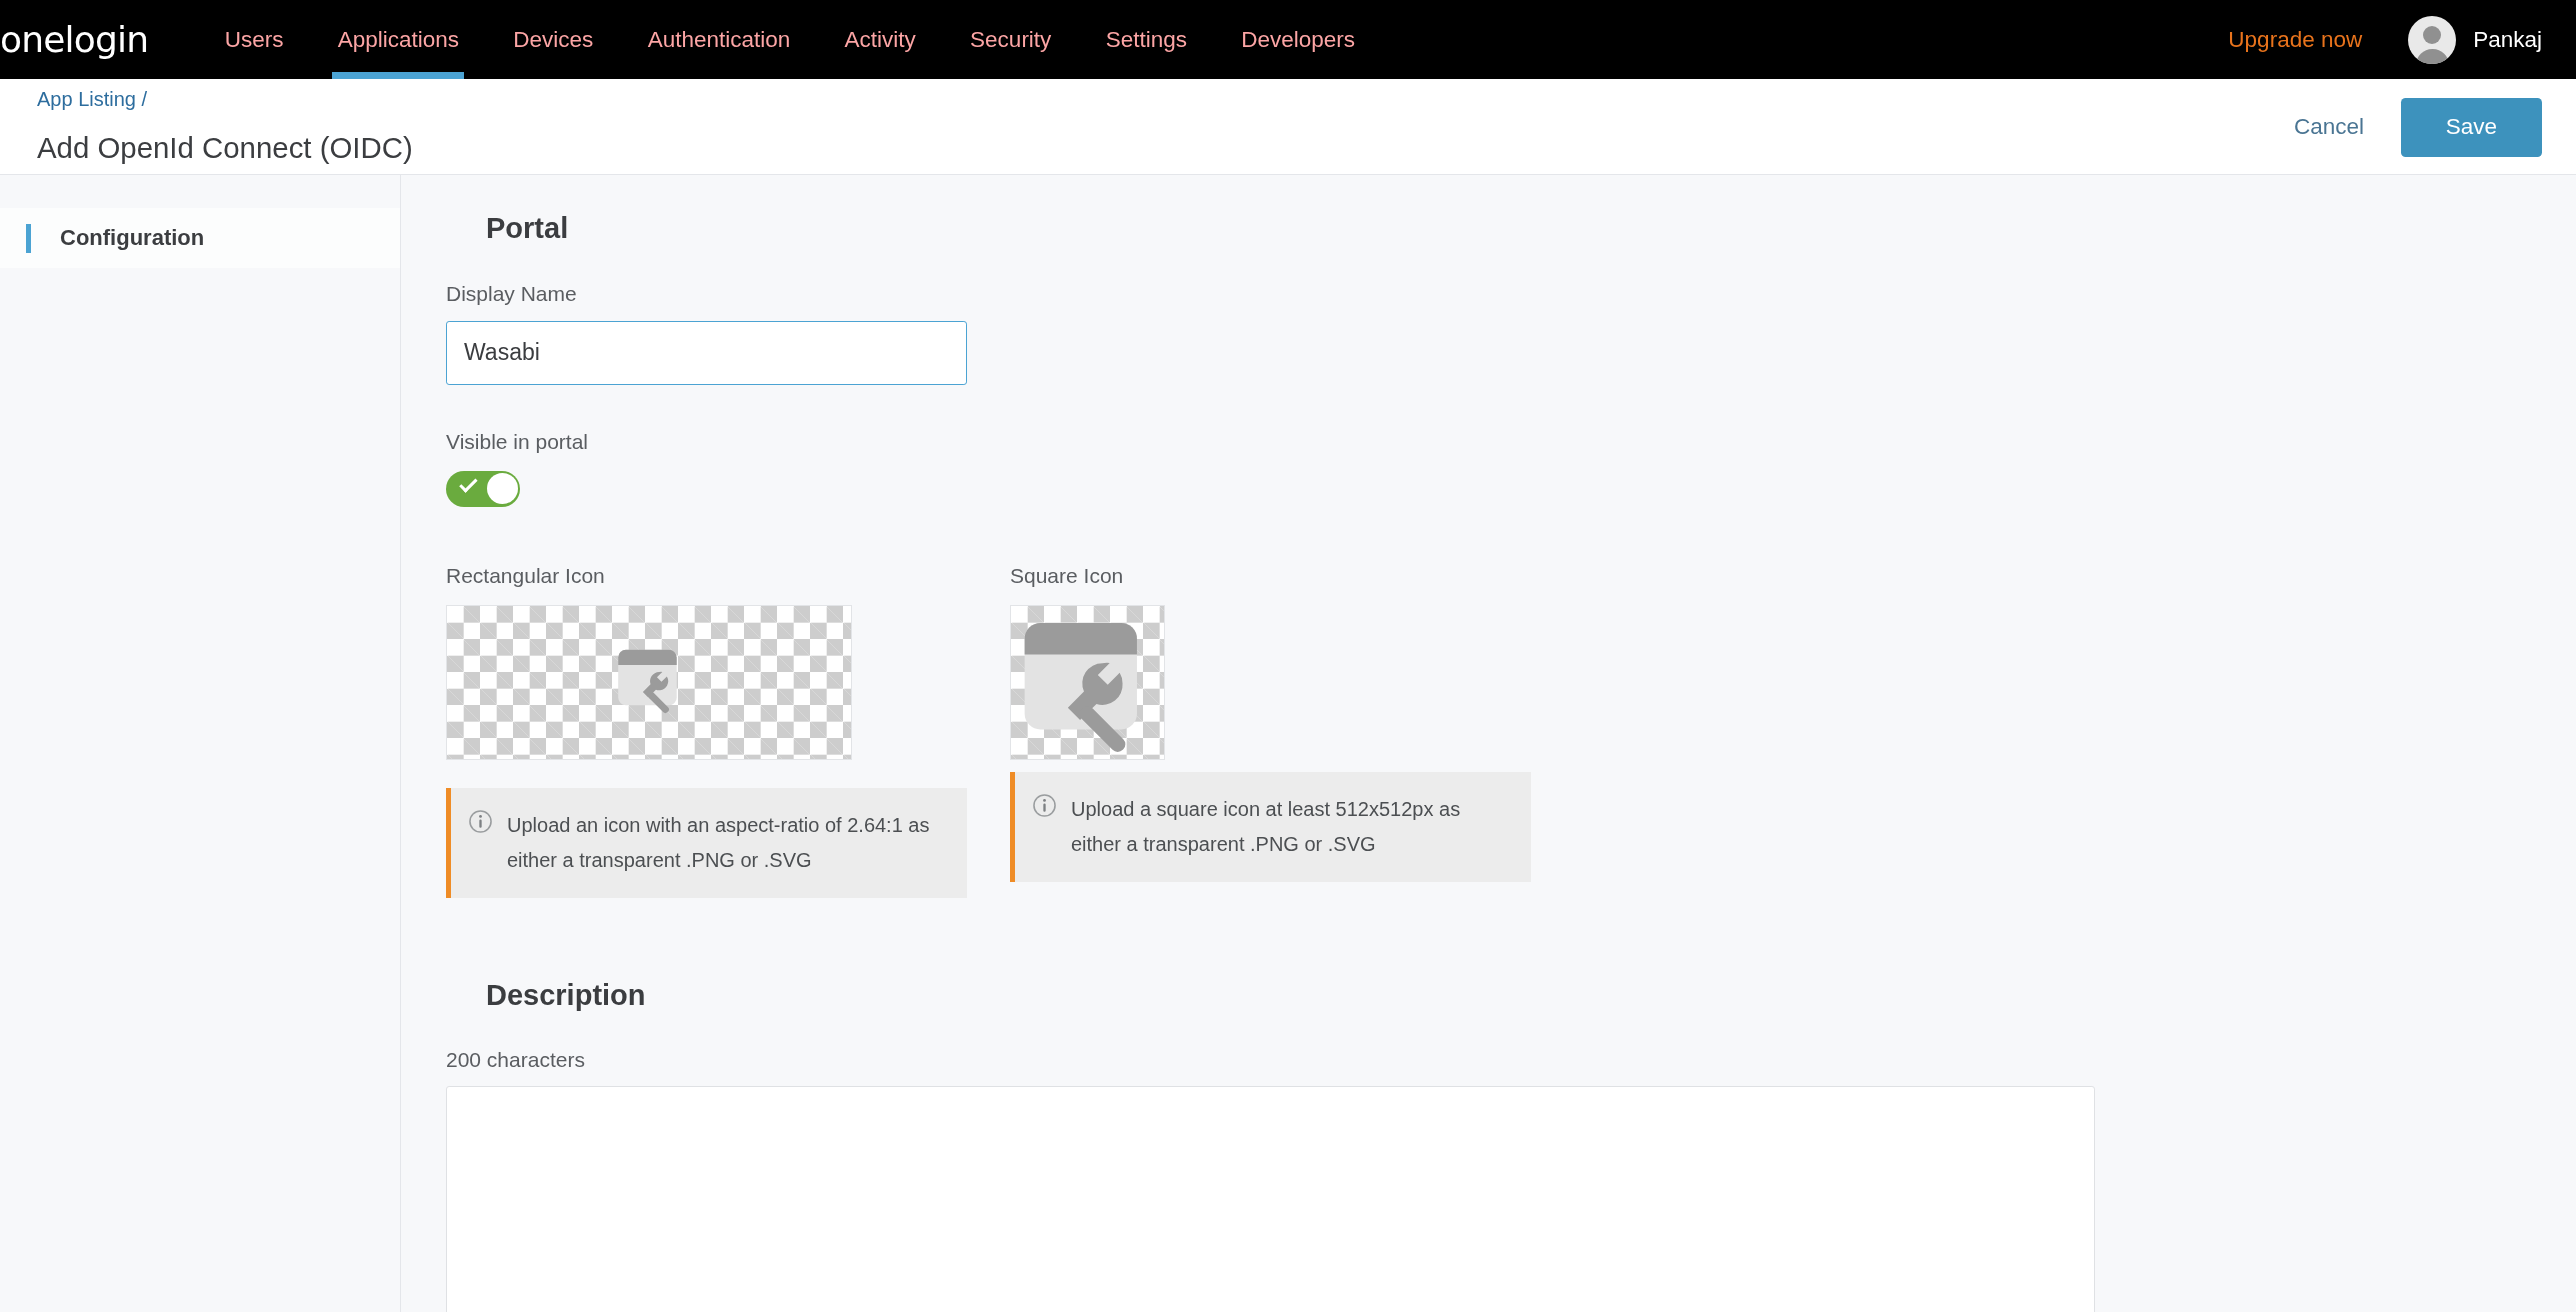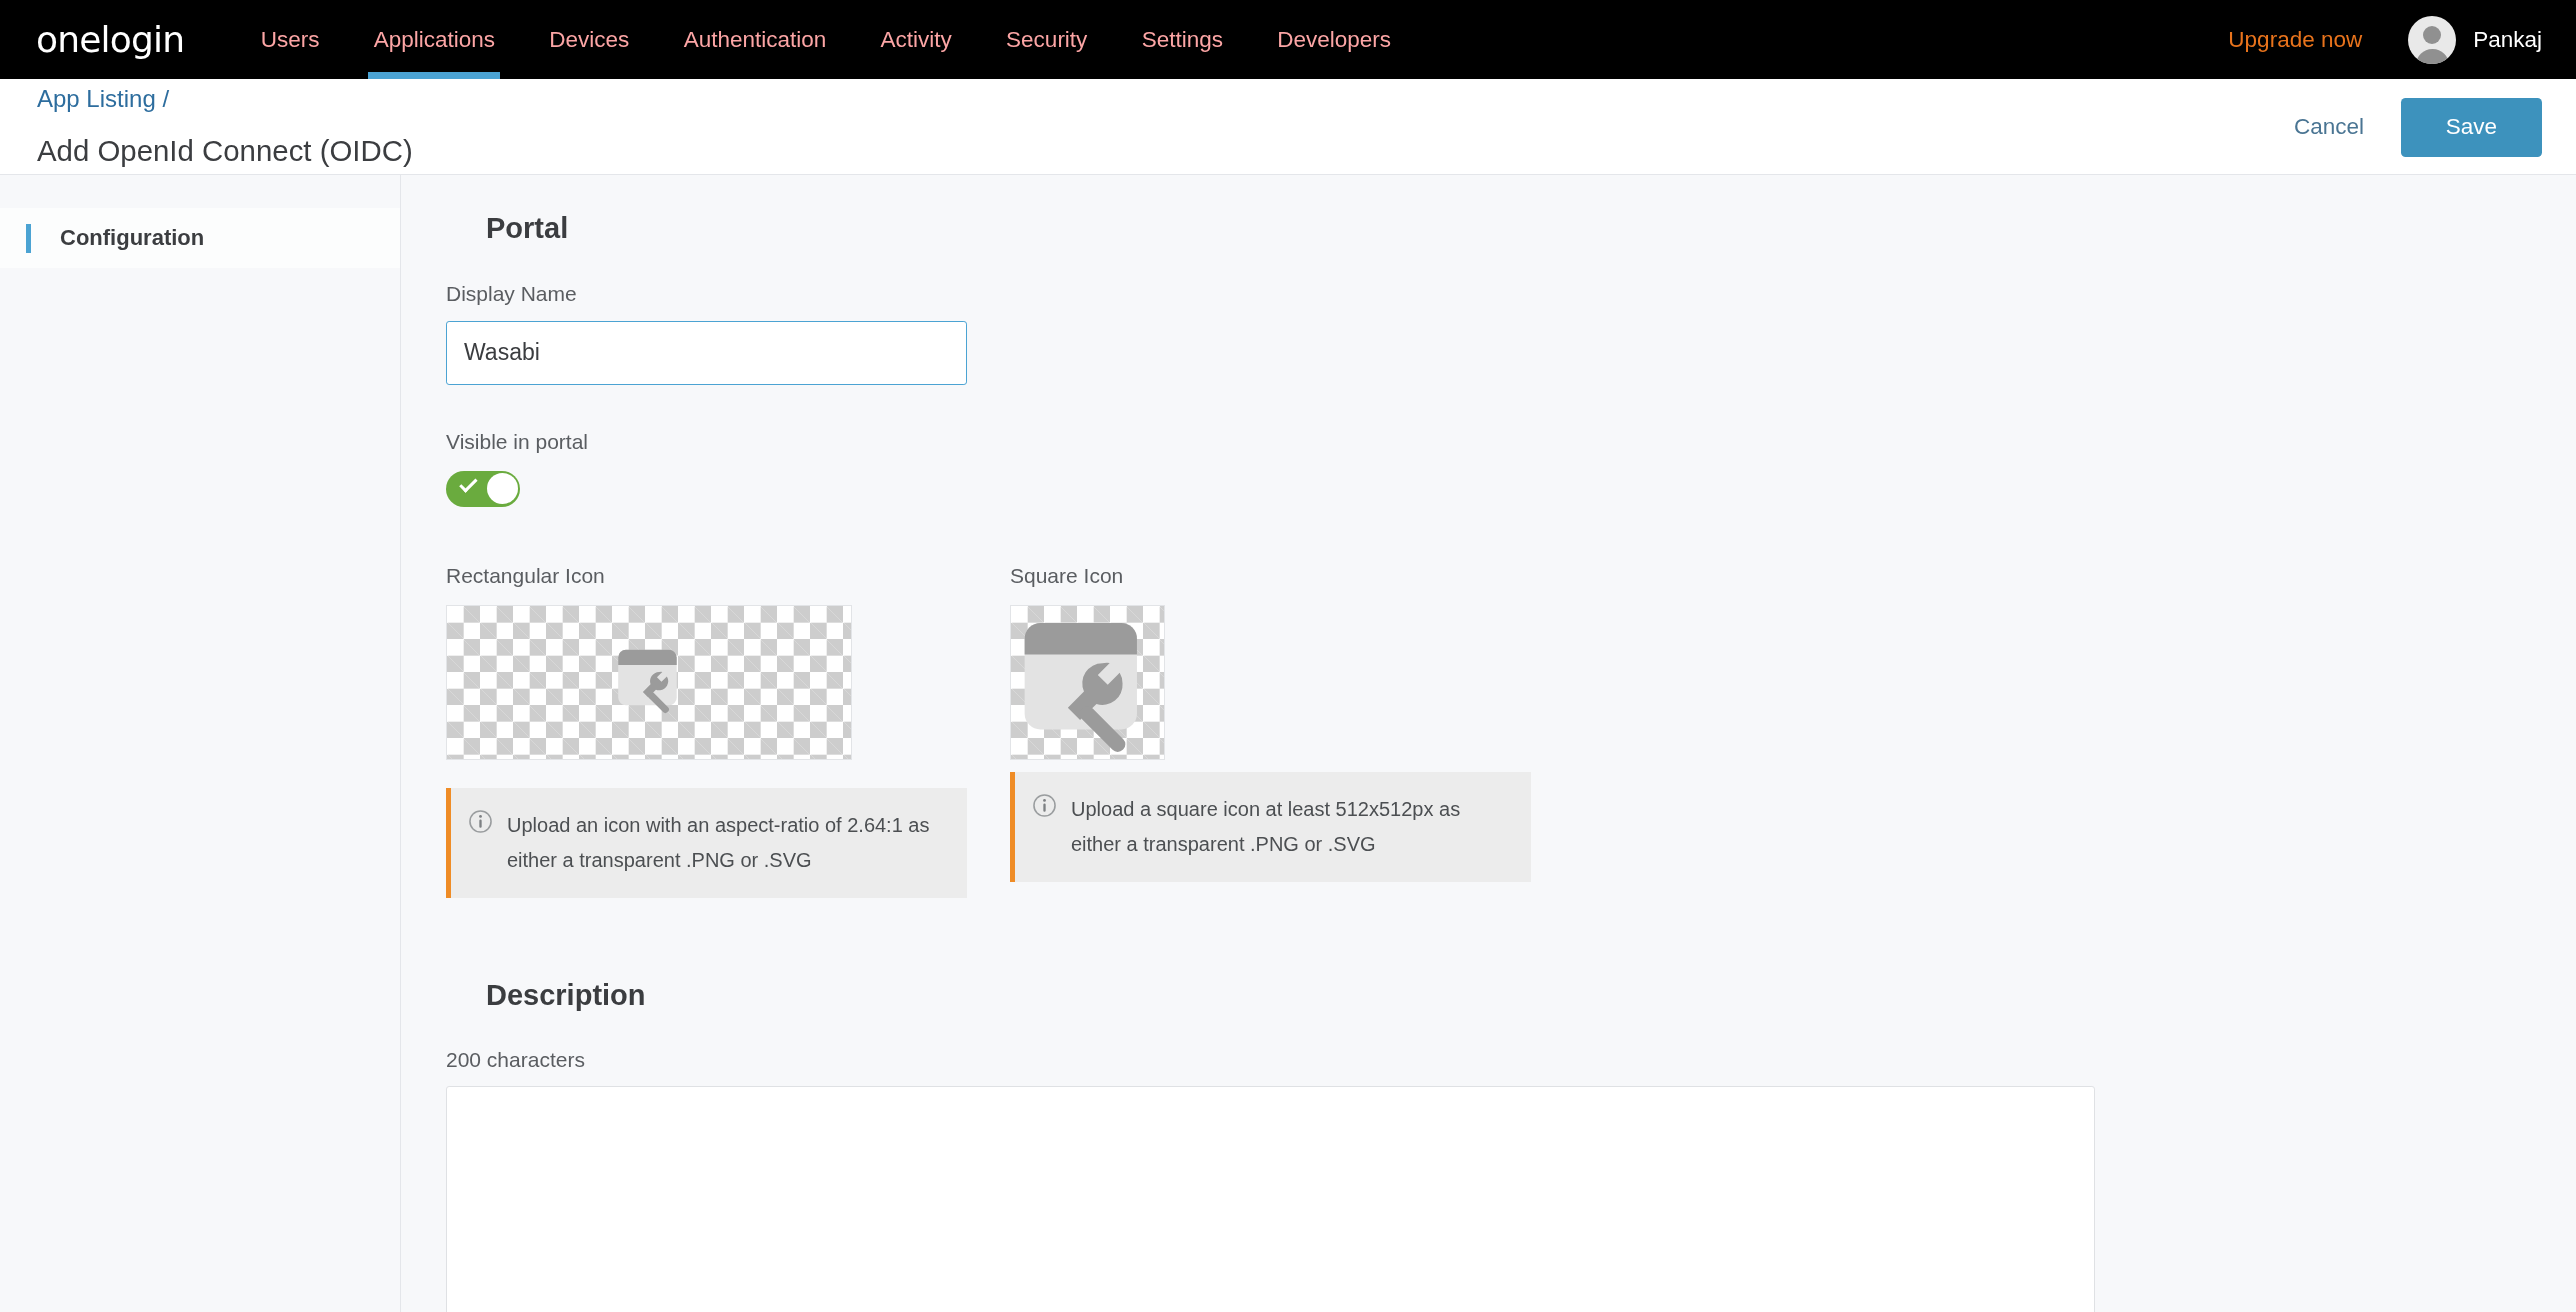--- a/index.html
+++ b/index.html
@@ -10,21 +10,20 @@
     overflow: hidden;
   }
 
   
   .topbar {
     height: 79px; background: #000;
     display: flex; align-items: center;
     position: relative;
   }
   .logo {
-    margin-left: 36px;
     color: #fff; font-size: 36px; letter-spacing: -0.8px;
     font-family: "DejaVu Sans", sans-serif; font-weight: 400;
     line-height: 1;
   }
   .nav { display: flex; align-items: center; margin-left: 57px; height: 79px; }
   .nav-item {
     position: relative; height: 79px;
     display: flex; align-items: center;
     padding: 0 19.4px; margin-right: 15.5px;
     color: #fca5a5; font-size: 22.5px; white-space: nowrap;
@@ -54,21 +53,21 @@
   .username { color: #ffffff; font-size: 22.5px; white-space: nowrap; }
 
   
   .titlebar {
     height: 96px; background: #ffffff;
     border-bottom: 1.5px solid #e4e6ea;
     display: flex; align-items: center; position: relative;
   }
   .titleblock { margin-left: 37px; }
   .breadcrumb {
-    color: #2d6d9e; font-size: 24px; margin-bottom: 22px;
+    color: #2d6d9e; font-size: 20px; margin-bottom: 22px;
     display: block; line-height: 1.1;
   }
   .page-title { color: #3b3d40; font-size: 29.4px; line-height: 1.1; }
   .titlebar-right {
     position: absolute; right: 34px; top: 0; height: 96px;
     display: flex; align-items: center;
   }
   .cancel-btn {
     color: #4a7593; font-size: 22.5px; background: none; border: none;
     margin-right: 37px; cursor: pointer; font-family: inherit;

